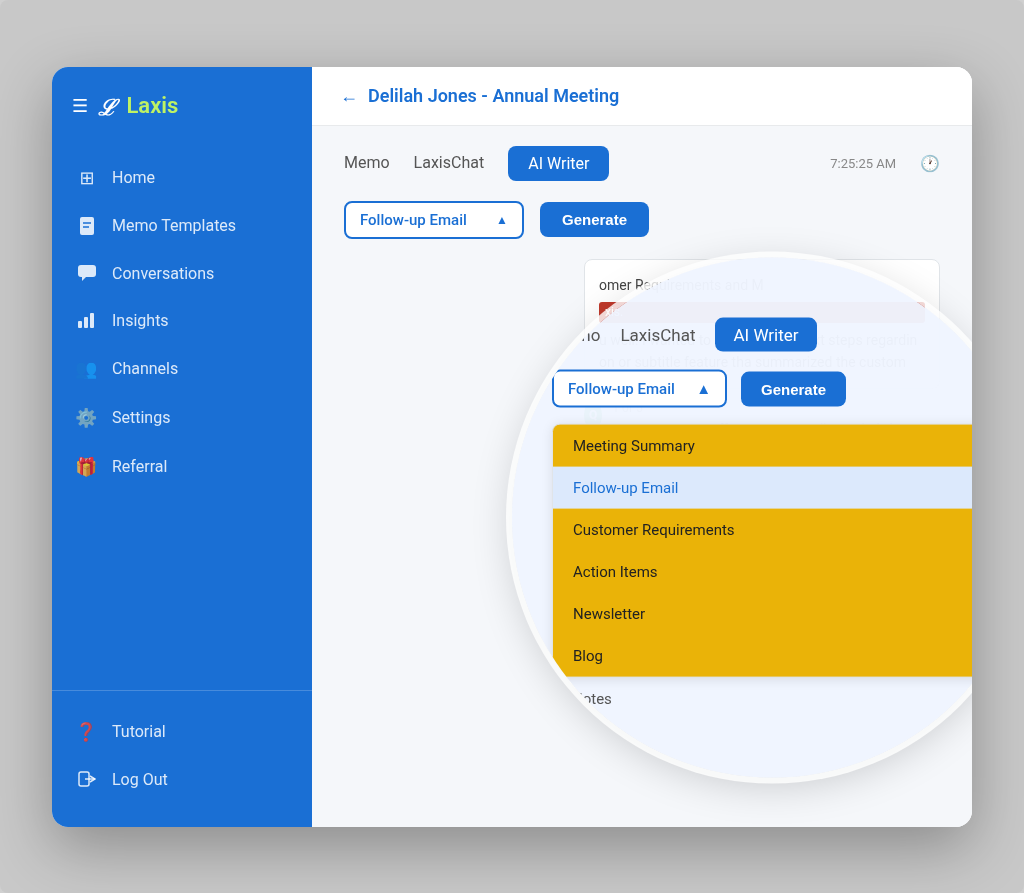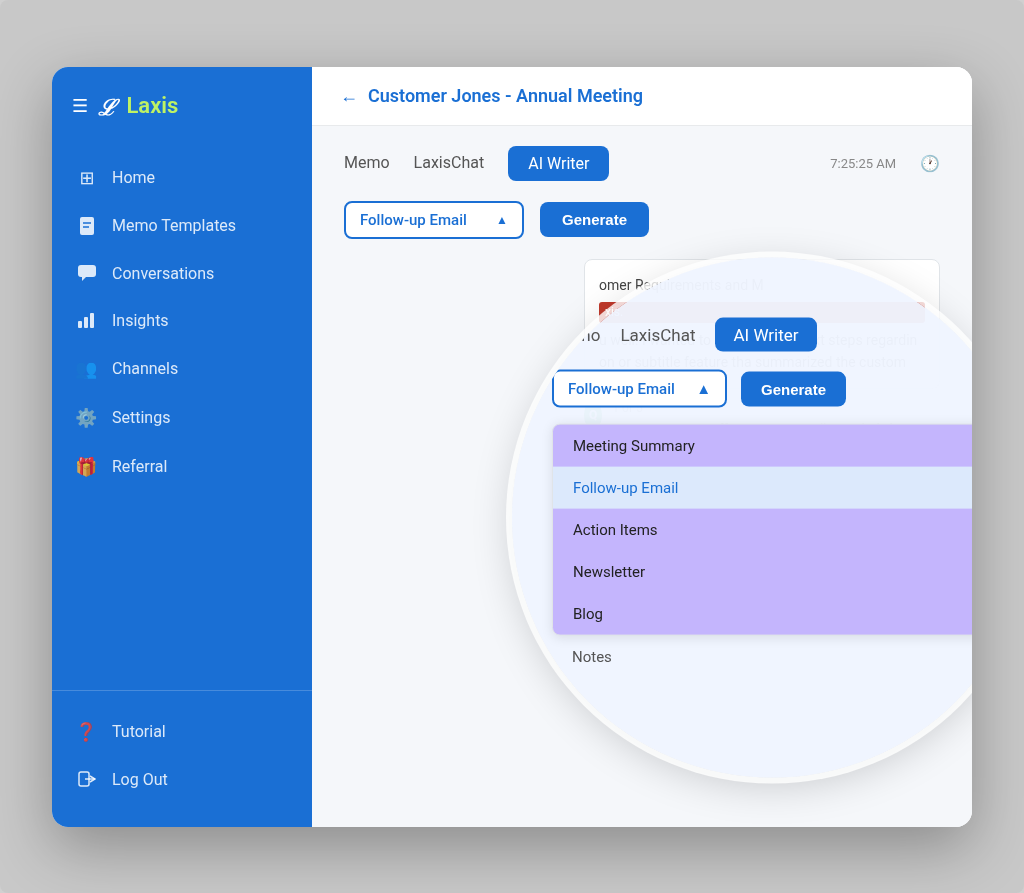--- a/index.html
+++ b/index.html
@@ -300,21 +300,21 @@
       background: #1a6fd4;
       color: #fff;
       border: none;
       border-radius: 8px;
       padding: 9px 20px;
       font-size: 15px;
       font-weight: 600;
     }
 
     .mag-dropdown-menu {
-      background: #c4b5fd;
+      background: #eab308;
       border-radius: 8px;
       box-shadow: 0 2px 12px rgba(0,0,0,0.1);
       border: 1px solid #e0e4e8;
       overflow: hidden;
     }
 
     .mag-menu-item {
       padding: 12px 20px;
       font-size: 15px;
       color: #222;
@@ -405,21 +405,21 @@
             <span>Log Out</span>
           </div>
         </div>
       </div>
     </div>
 
     <div class="main-content">
 
       <div class="main-header">
         <span class="back-arrow">←</span>
-        <span class="meeting-title">Customer Jones - Annual Meeting</span>
+        <span class="meeting-title">Delilah Jones - Annual Meeting</span>
       </div>
 
       <div class="main-body">
 
         <div class="tabs-row">
           <span class="tab-item">Memo</span>
           <span class="tab-item">LaxisChat</span>
           <span class="tab-item active-tab">AI Writer</span>
           <span style="margin-left:auto; color:#888; font-size:13px;">7:25:25 AM</span>
           <span style="color:#888;">🕐</span>
@@ -460,20 +460,21 @@
               <div class="mag-dropdown">
                 <span>Follow-up Email</span>
                 <span style="margin-left:auto;">▲</span>
               </div>
               <button class="mag-generate-btn">Generate</button>
             </div>
 
             <div class="mag-dropdown-menu">
               <div class="mag-menu-item">Meeting Summary</div>
               <div class="mag-menu-item selected">Follow-up Email</div>
+              <div class="mag-menu-item">Customer Requirements</div>
               <div class="mag-menu-item">Action Items</div>
               <div class="mag-menu-item">Newsletter</div>
               <div class="mag-menu-item">Blog</div>
             </div>
 
             <div style="padding: 12px 20px 0; font-size:15px; color:#555;">Notes</div>
           </div>
         </div>
 
       </div>

